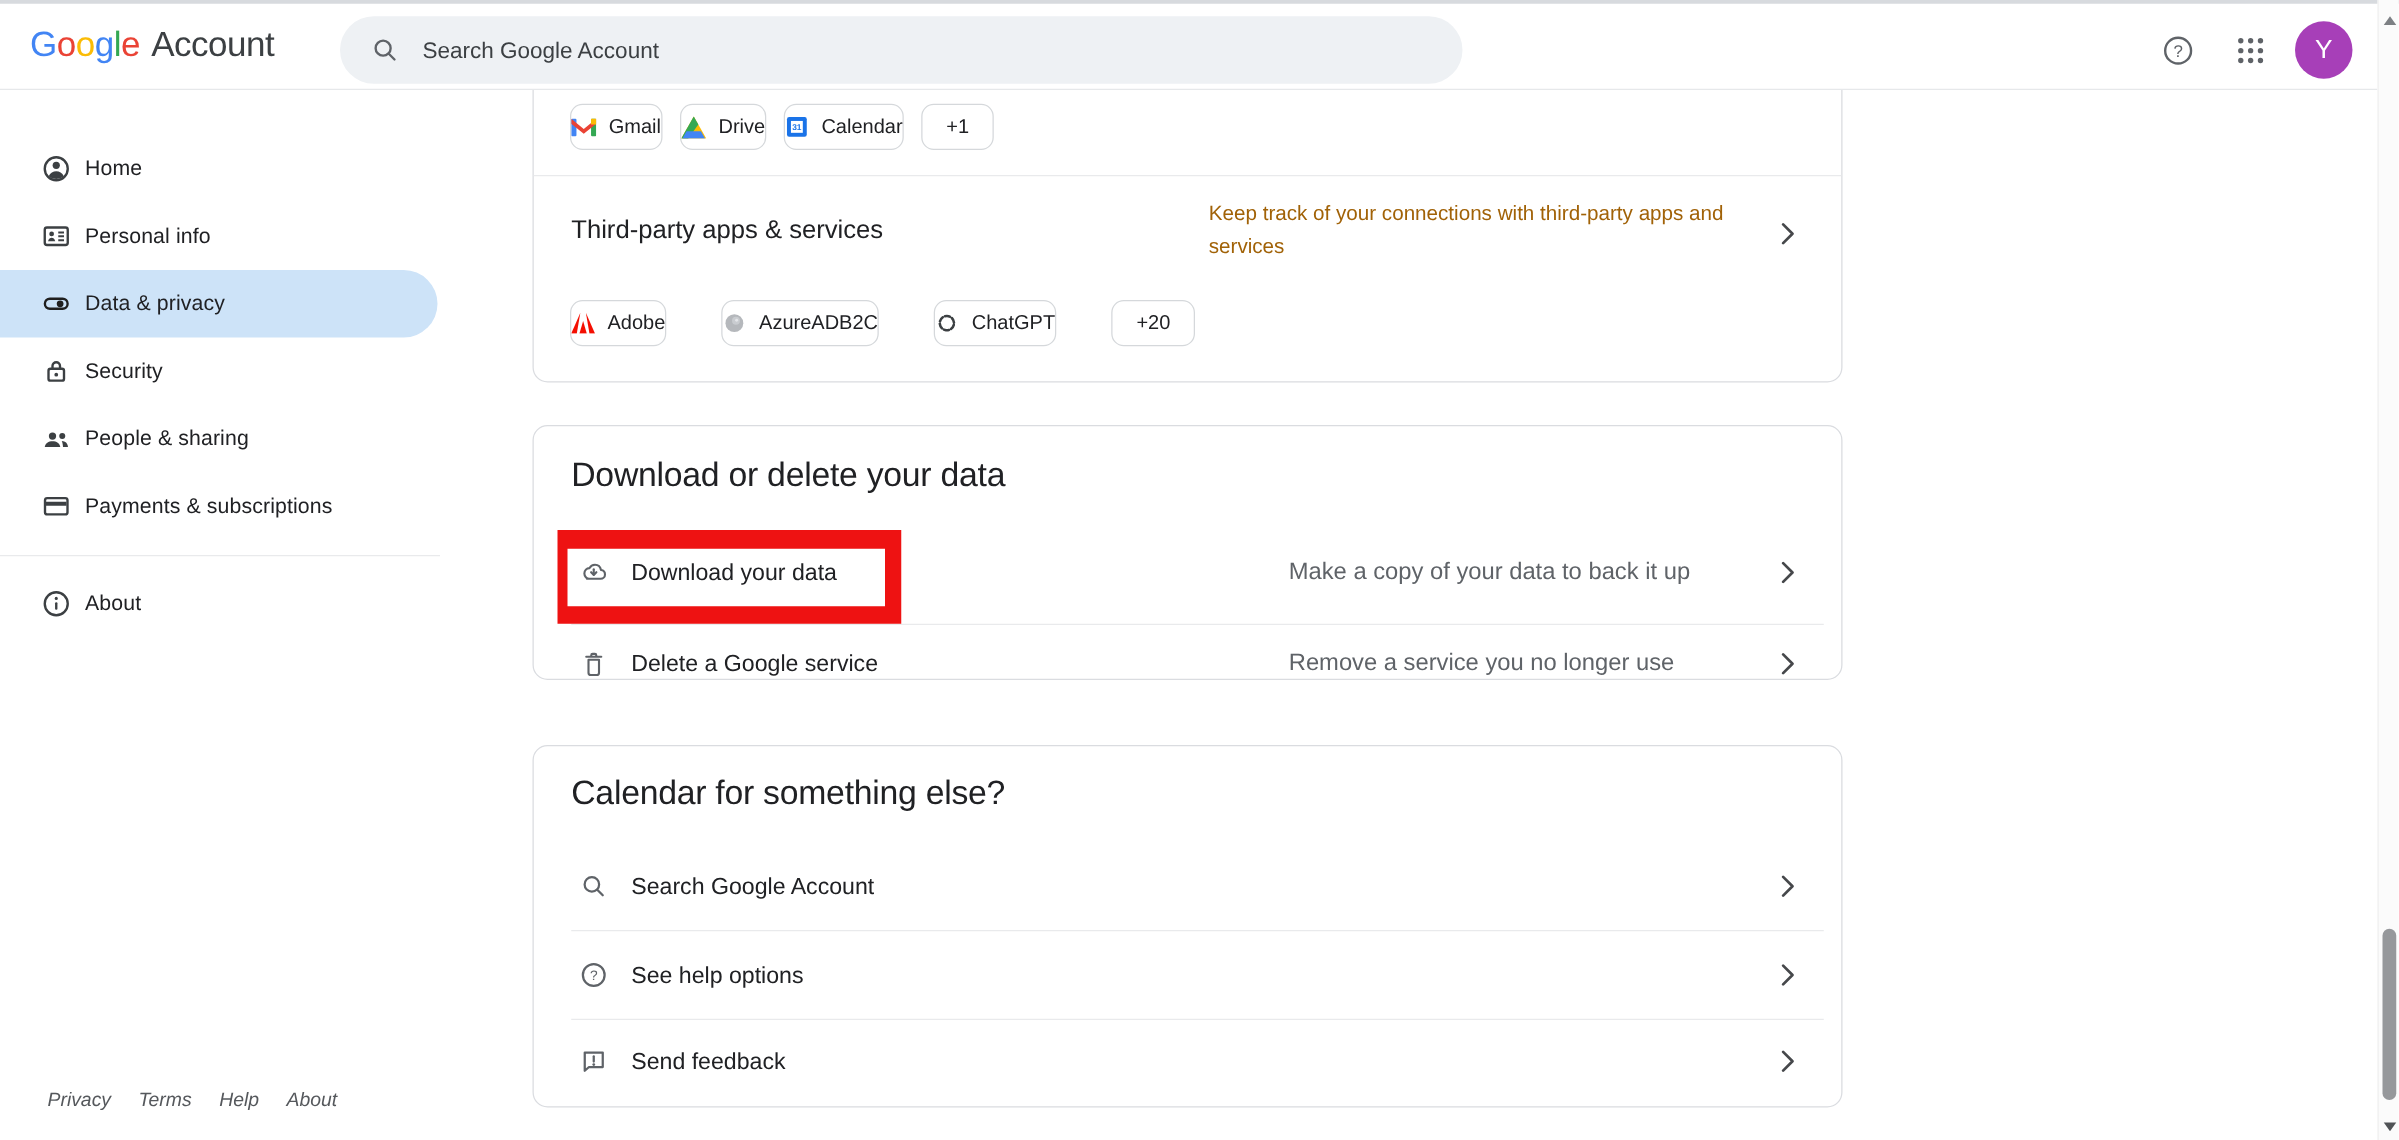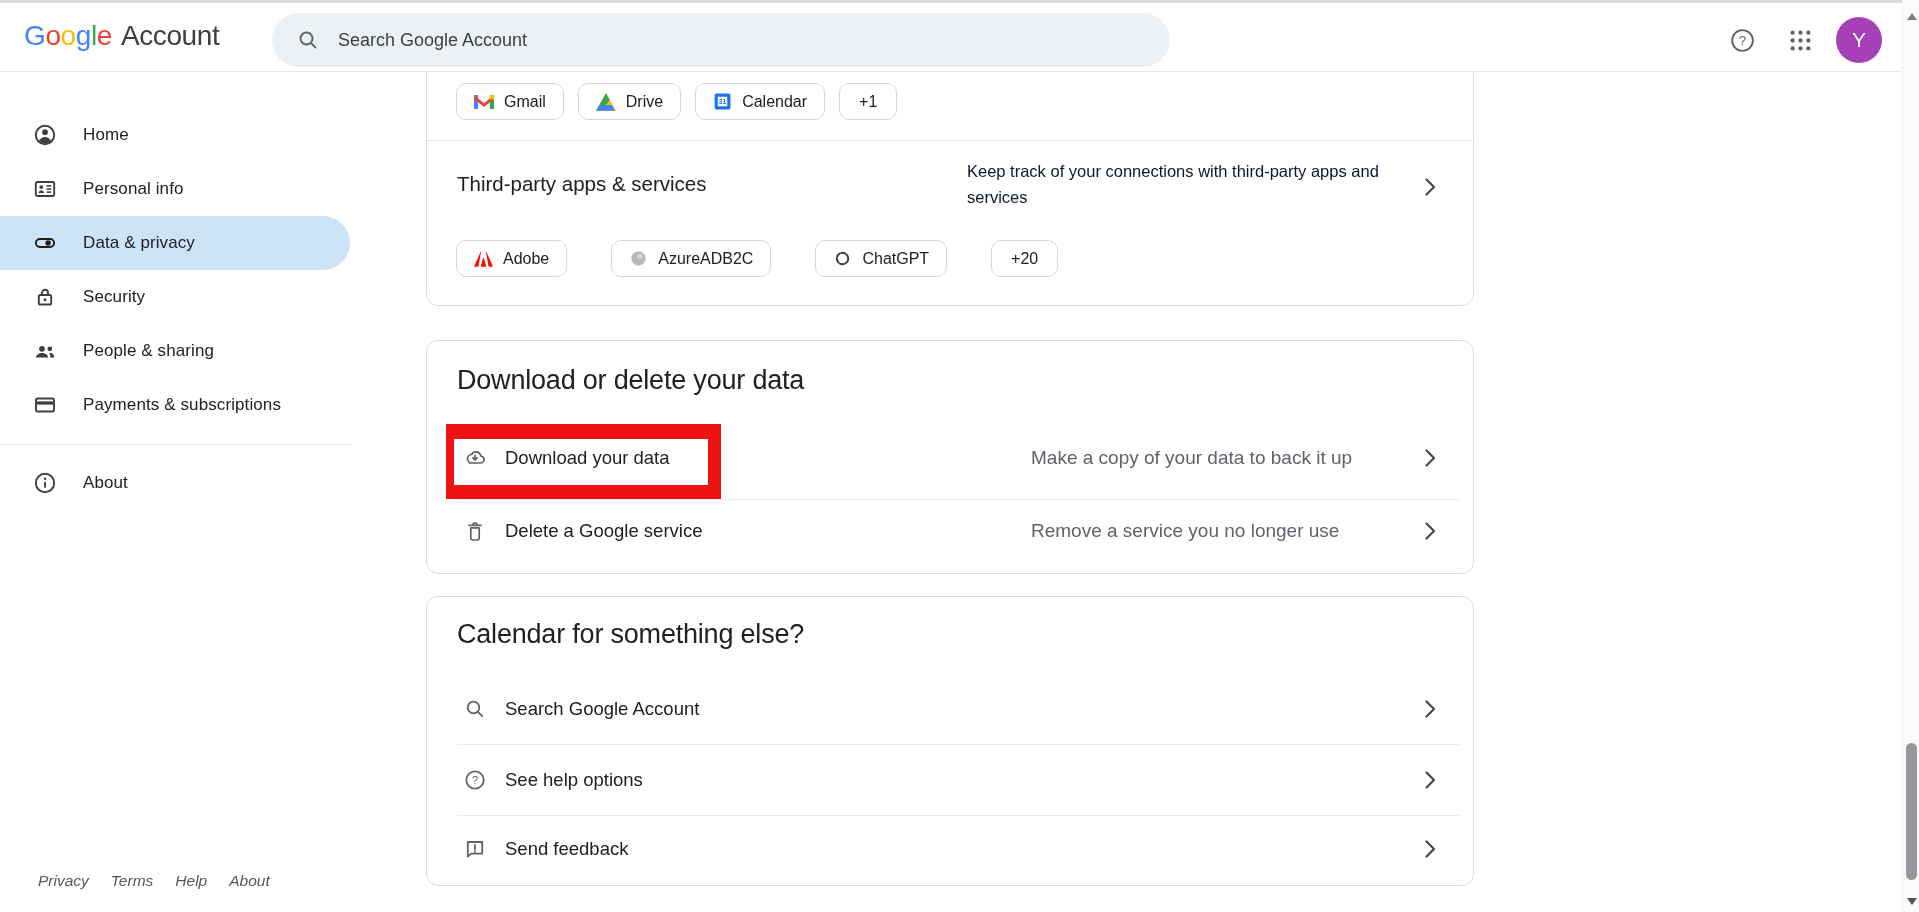--- a/index.html
+++ b/index.html
@@ -18,47 +18,47 @@
   .searchbar .mag { margin-left:24px; }
   .searchbar input { border:none; outline:none; background:transparent; font-family:"Liberation Sans",sans-serif; font-size:18px; color:#3c4043; margin-left:18px; width:700px; }
   .searchbar input::placeholder { color:#3c4043; opacity:1; }
   .hicon { position:absolute; top:27px; width:27px; height:27px; cursor:pointer; }
   .avatar { position:absolute; left:1836px; top:17px; width:46px; height:46px; border-radius:50%; background:#a73fb8; color:#fff; font-size:21px; display:flex; align-items:center; justify-content:center; cursor:pointer; }
 
   
   .sidebar { position:absolute; left:0; top:72px; width:352px; padding-top:36px; background:#fff; z-index:5; }
   .side-item { position:relative; height:54px; display:flex; align-items:center; cursor:pointer; border-radius:0 27px 27px 0; width:350px; }
   .side-item .sicon { position:absolute; left:33px; width:24px; height:24px; }
-  .side-item .slabel { position:absolute; left:83px; font-size:17px; font-weight:500; color:#202124; letter-spacing:0.1px; }
+  .side-item .slabel { position:absolute; left:68px; font-size:17px; font-weight:500; color:#202124; letter-spacing:0.1px; }
   .side-item.selected { background:#cde3f8;padding-left:28px; }
   .side-divider { height:1px; background:#e9eaec; margin:12px 0 11px 0; width:352px; }
 
   
   .card { position:absolute; left:426px; width:1048px; background:#fff; border:1px solid #dadce0; border-radius:12px; }
   #card-services { top:-64px; height:370px; }
-  #card-download { top:340px; height:234px; }
+  #card-download { top:340px; height:204px; }
   #card-looking  { top:596px; height:290px; }
 
   .chips-row { position:absolute; left:29px; display:flex; gap:14px; }
-  .chip { height:37px; display:flex; align-items:center; gap:10px; padding:0 17px; border:1px solid #d5d8db; border-radius:10px; font-size:16px; color:#202124; background:#fff; cursor:pointer; white-space:nowrap; }
+  .chip { height:37px; display:flex; align-items:center; gap:10px; padding:0 0; border:1px solid #d5d8db; border-radius:10px; font-size:16px; color:#202124; background:#fff; cursor:pointer; white-space:nowrap; }
   .chip.count { padding:0 19px; }
 
   .full-divider { position:absolute; left:0; right:0; height:1px; background:#e9eaec; }
   .inset-divider { position:absolute; left:30px; right:14px; height:1px; background:#e9eaec; }
 
   .card-title { position:absolute; left:30px; font-size:27px; font-weight:400; color:#202124; letter-spacing:-0.2px; }
 
   .row { position:absolute; left:0; right:0; cursor:pointer; }
   .row .ricon { position:absolute; left:36px; top:50%; margin-top:-12px; width:24px; height:24px; }
   .row .rlabel { position:absolute; left:78px; top:50%; transform:translateY(-50%); font-size:18.5px; color:#202124; }
   .row .rdesc { position:absolute; left:568px; top:50%; transform:translateY(-50%); font-size:19px; color:#5f6368; line-height:26px; width:440px;margin-left:36px; }
   .row .chev { position:absolute; right:30px; top:50%; margin-top:-13px; width:26px; height:26px; }
 
   .tp-row-title { position:absolute; left:30px; top:235px; font-size:20.5px; color:#202124; }
-  .tp-row-desc { position:absolute; left:540px; top:221px; width:440px; font-size:16.5px; color:#0f172a; line-height:26px; }
+  .tp-row-desc { position:absolute; left:540px; top:221px; width:440px; font-size:16.5px; color:#a16207; line-height:26px; }
   .tp-chev { position:absolute; right:30px; top:237px; width:26px; height:26px; }
 
   .red-box { position:absolute; left:19px; top:83px; width:275px; height:75px; border-style:solid; border-color:#ee1212; border-width:15px 13px 14px 8px; z-index:6; pointer-events:none; }
 
   
   .footer-links { position:absolute; left:38px; top:872px; display:flex; gap:22px; }
   .footer-links a { font-size:15.5px; color:#55585c; text-decoration:none; cursor:pointer;font-style:italic; }
 
   
   .scrollbar { position:absolute; right:0; top:0; width:17px; height:912px; background:#fbfbfb; border-left:1px solid #f0f0f0; z-index:50; }

